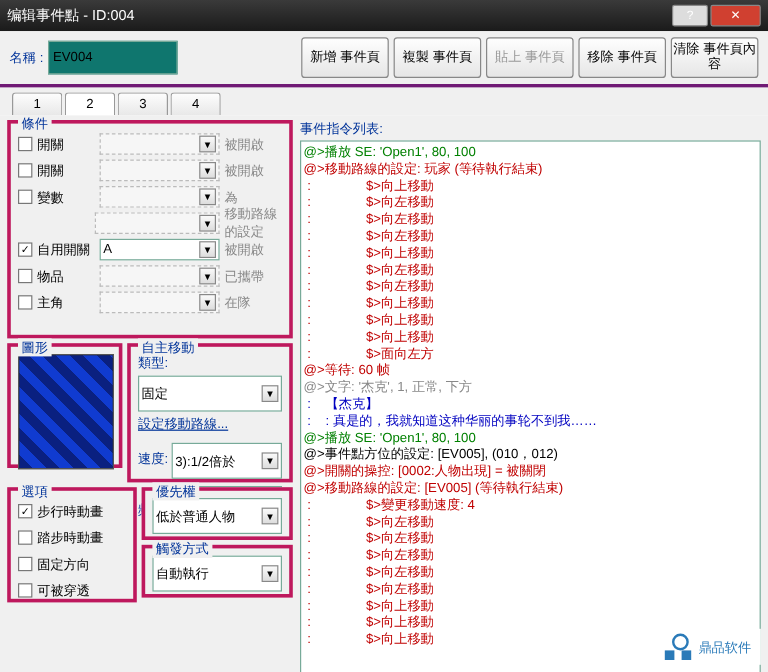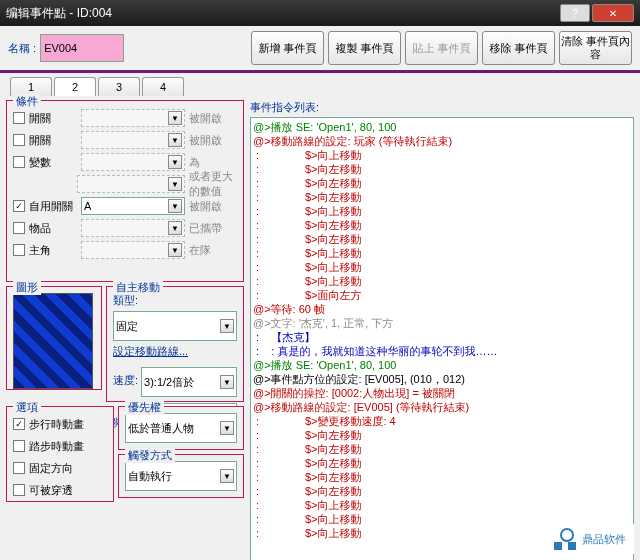--- a/index.html
+++ b/index.html
@@ -4,30 +4,30 @@
 <style>
 *{box-sizing:border-box;font-family:"Microsoft YaHei",SimSun,sans-serif;font-size:11px}
 body{margin:0;background:#fff;width:640px;height:560px;overflow:hidden;position:relative}
 .titlebar{height:26px;background:linear-gradient(#3a3a3a,#1a1a1a);color:#fff;display:flex;align-items:center;padding:0 6px;justify-content:space-between}
 .titlebar .t{font-size:12px}
 .wbtns{display:flex;gap:2px}
 .wbtn{width:30px;height:18px;background:#ddd;border:1px solid #888;border-radius:2px;display:flex;align-items:center;justify-content:center;font-size:10px}
 .wbtn.close{background:#d04030;color:#fff;width:42px}
 .toprow{display:flex;align-items:center;padding:5px 8px;background:#f0f0f0;border-bottom:3px solid #701a75}
 .lbl{color:#003399}
-.namefield{width:84px;height:18px;border:1px solid #7a9;background:#f9a8d4;padding:13px 3px;margin-left:4px}
+.namefield{width:108px;height:18px;border:1px solid #7a9;background:#0f766e;padding:13px 3px;margin-left:4px}
 .bigbtn{width:73px;height:34px;background:linear-gradient(#fefefe,#e6e6e6);border:1px solid #888;border-radius:3px;display:flex;align-items:center;justify-content:center;text-align:center;line-height:13px;margin-left:4px}
 .bigbtn.dis{color:#999}
 .tabs{display:flex;padding:4px 0 0 10px;background:#f0f0f0}
 .tab{width:42px;height:19px;background:linear-gradient(#fdfdfd,#e8e8e8);border:1px solid #999;border-bottom:none;border-radius:3px 3px 0 0;display:flex;align-items:center;justify-content:center;margin-right:2px}
 .tab.active{background:#fff}
 .workarea{display:flex;padding:4px 6px;gap:6px;background:#f0f0f0;height:500px}
 .leftcol{width:238px;display:flex;flex-direction:column;gap:4px}
 .rightcol{flex:1;display:flex;flex-direction:column}
-.gbox{border:1px solid #be185d;background:#f0f0f0;padding:6px 6px 6px 6px;position:relative}
+.gbox{border:3px solid #be185d;background:#f0f0f0;padding:6px 6px 6px 6px;position:relative}
 .gtitle{position:absolute;top:-7px;left:6px;background:#f0f0f0;padding:0 3px;color:#003399}
 .crow{display:flex;align-items:center;height:22px;gap:4px}
 .ck{width:12px;height:12px;border:1px solid #777;background:#fff;display:inline-flex;align-items:center;justify-content:center;font-size:9px}
 .selbox{flex:1;height:18px;background:#fff;border:1px solid #7a9;display:flex;align-items:center;justify-content:space-between;padding:0 2px}
 .selbox.dotted{border:1px dashed #bbb;background:#f6f6f6}
 .arrow{width:14px;height:14px;background:linear-gradient(#fafafa,#ddd);border:1px solid #888;display:flex;align-items:center;justify-content:center;font-size:8px}
 .static{color:#888;width:48px;text-align:left}
 .row2{display:flex;gap:4px}
 .imgprev{width:80px;height:96px;background:#000;border:1px solid #555;background-image:repeating-linear-gradient(45deg,#0a2080 0 8px,#103bd0 8px 16px)}
 .smlabel{color:#003399;margin-bottom:3px}
@@ -108,21 +108,21 @@
               <span></span>
               <span class="arrow">▼</span>
             </div>
             <span class="static">為</span>
           </div>
           <div class="crow" style="padding-left: 64px;">
             <div class="selbox dotted">
               <span></span>
               <span class="arrow">▼</span>
             </div>
-            <span class="static">或者更大的數值</span>
+            <span class="static">移動路線的設定</span>
           </div>
           <div class="crow">
             <span class="ck">✓</span>
             <span style="width: 48px;">自用開關</span>
             <div class="selbox">
               <span>A</span>
               <span class="arrow">▼</span>
             </div>
             <span class="static">被開啟</span>
           </div>

